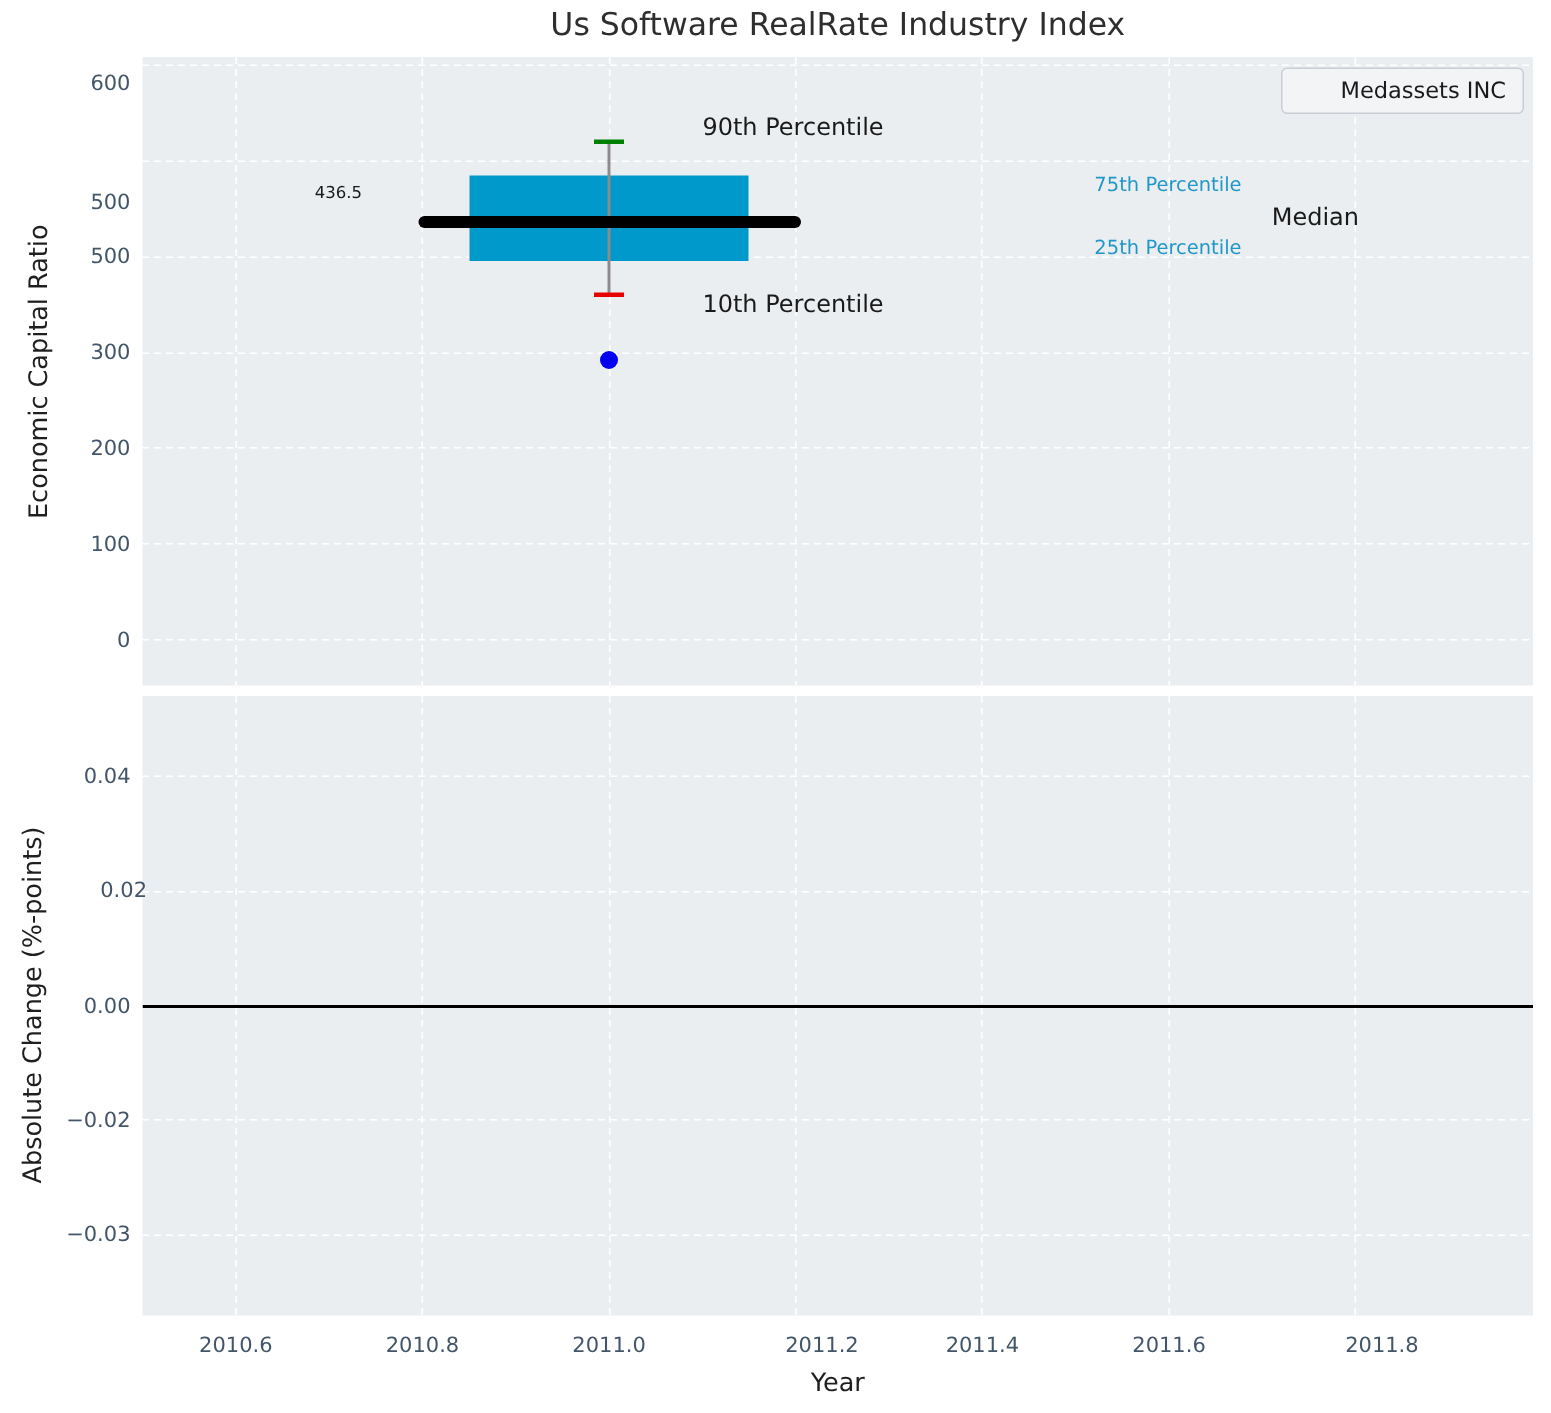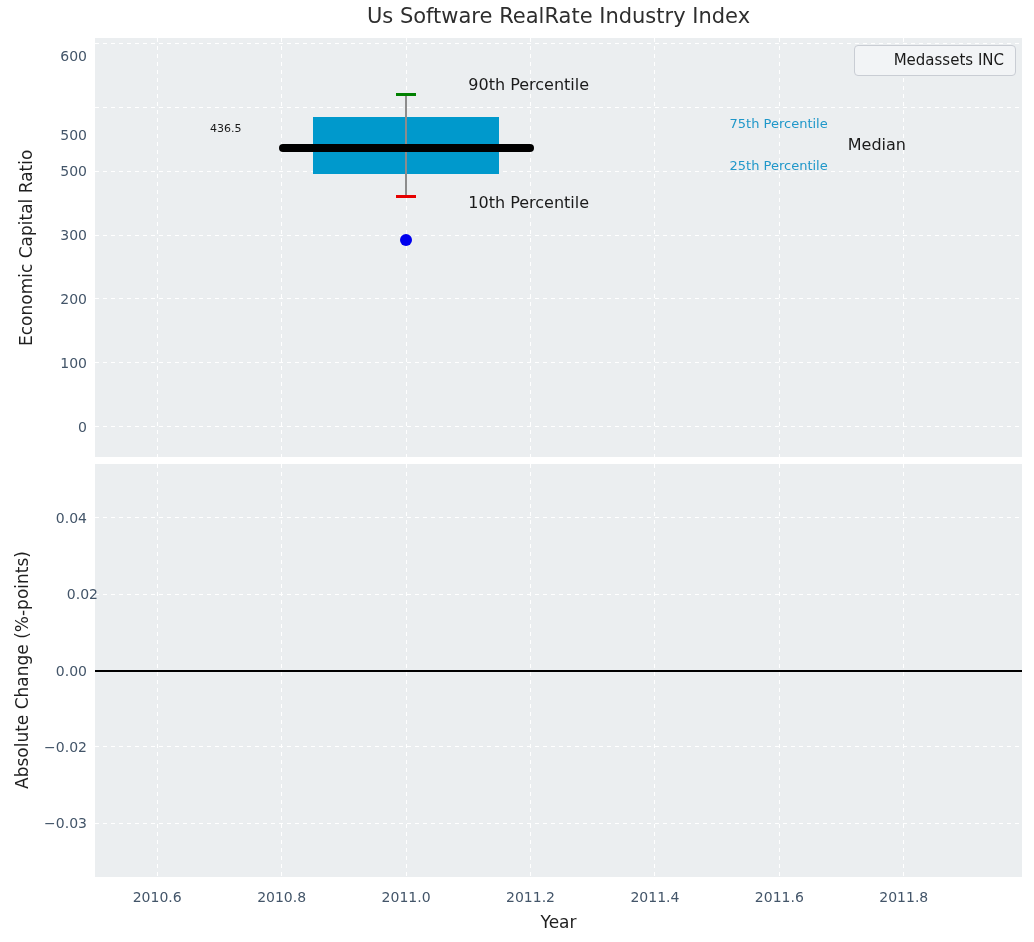--- a/index.html
+++ b/index.html
@@ -98,17 +98,17 @@
     <div class="tick ytick" style="left: 31px; top: 353.965px; position: absolute;">100</div>
     <div class="tick ytick" style="left: 31px; top: 417.934px; position: absolute;">0</div>
     <div class="tick ytick" style="left: 31px; top: 508.537px; position: absolute;">0.04</div>
     <div class="tick ytick" style="left: 42px; top: 585.019px; position: absolute;">0.02</div>
     <div class="tick ytick" style="left: 31px; top: 661.5px; position: absolute;">0.00</div>
     <div class="tick ytick" style="left: 31px; top: 737.981px; position: absolute;">−0.02</div>
     <div class="tick ytick" style="left: 31px; top: 814.463px; position: absolute;">−0.03</div>
     <div class="tick xtick" style="left: 115.215px; top: 888px; position: absolute;">2010.6</div>
     <div class="tick xtick" style="left: 239.644px; top: 888px; position: absolute;">2010.8</div>
     <div class="tick xtick" style="left: 364.074px; top: 888px; position: absolute;">2011.0</div>
-    <div class="tick xtick" style="left: 488.503px; top: 888px; position: absolute;">2011.2</div>
+    <div class="tick xtick" style="left: 488.503px; top: 888px; position: absolute; text-align: right;">2011.2</div>
     <div class="tick xtick" style="left: 612.933px; top: 888px; position: absolute;">2011.4</div>
     <div class="tick xtick" style="left: 737.362px; top: 888px; position: absolute;">2011.6</div>
-    <div class="tick xtick" style="left: 861.792px; top: 888px; position: absolute;">2011.8</div>
+    <div class="tick xtick" style="left: 861.792px; top: 888px; position: absolute; text-align: right;">2011.8</div>
   </div>
 
 </body></html>

